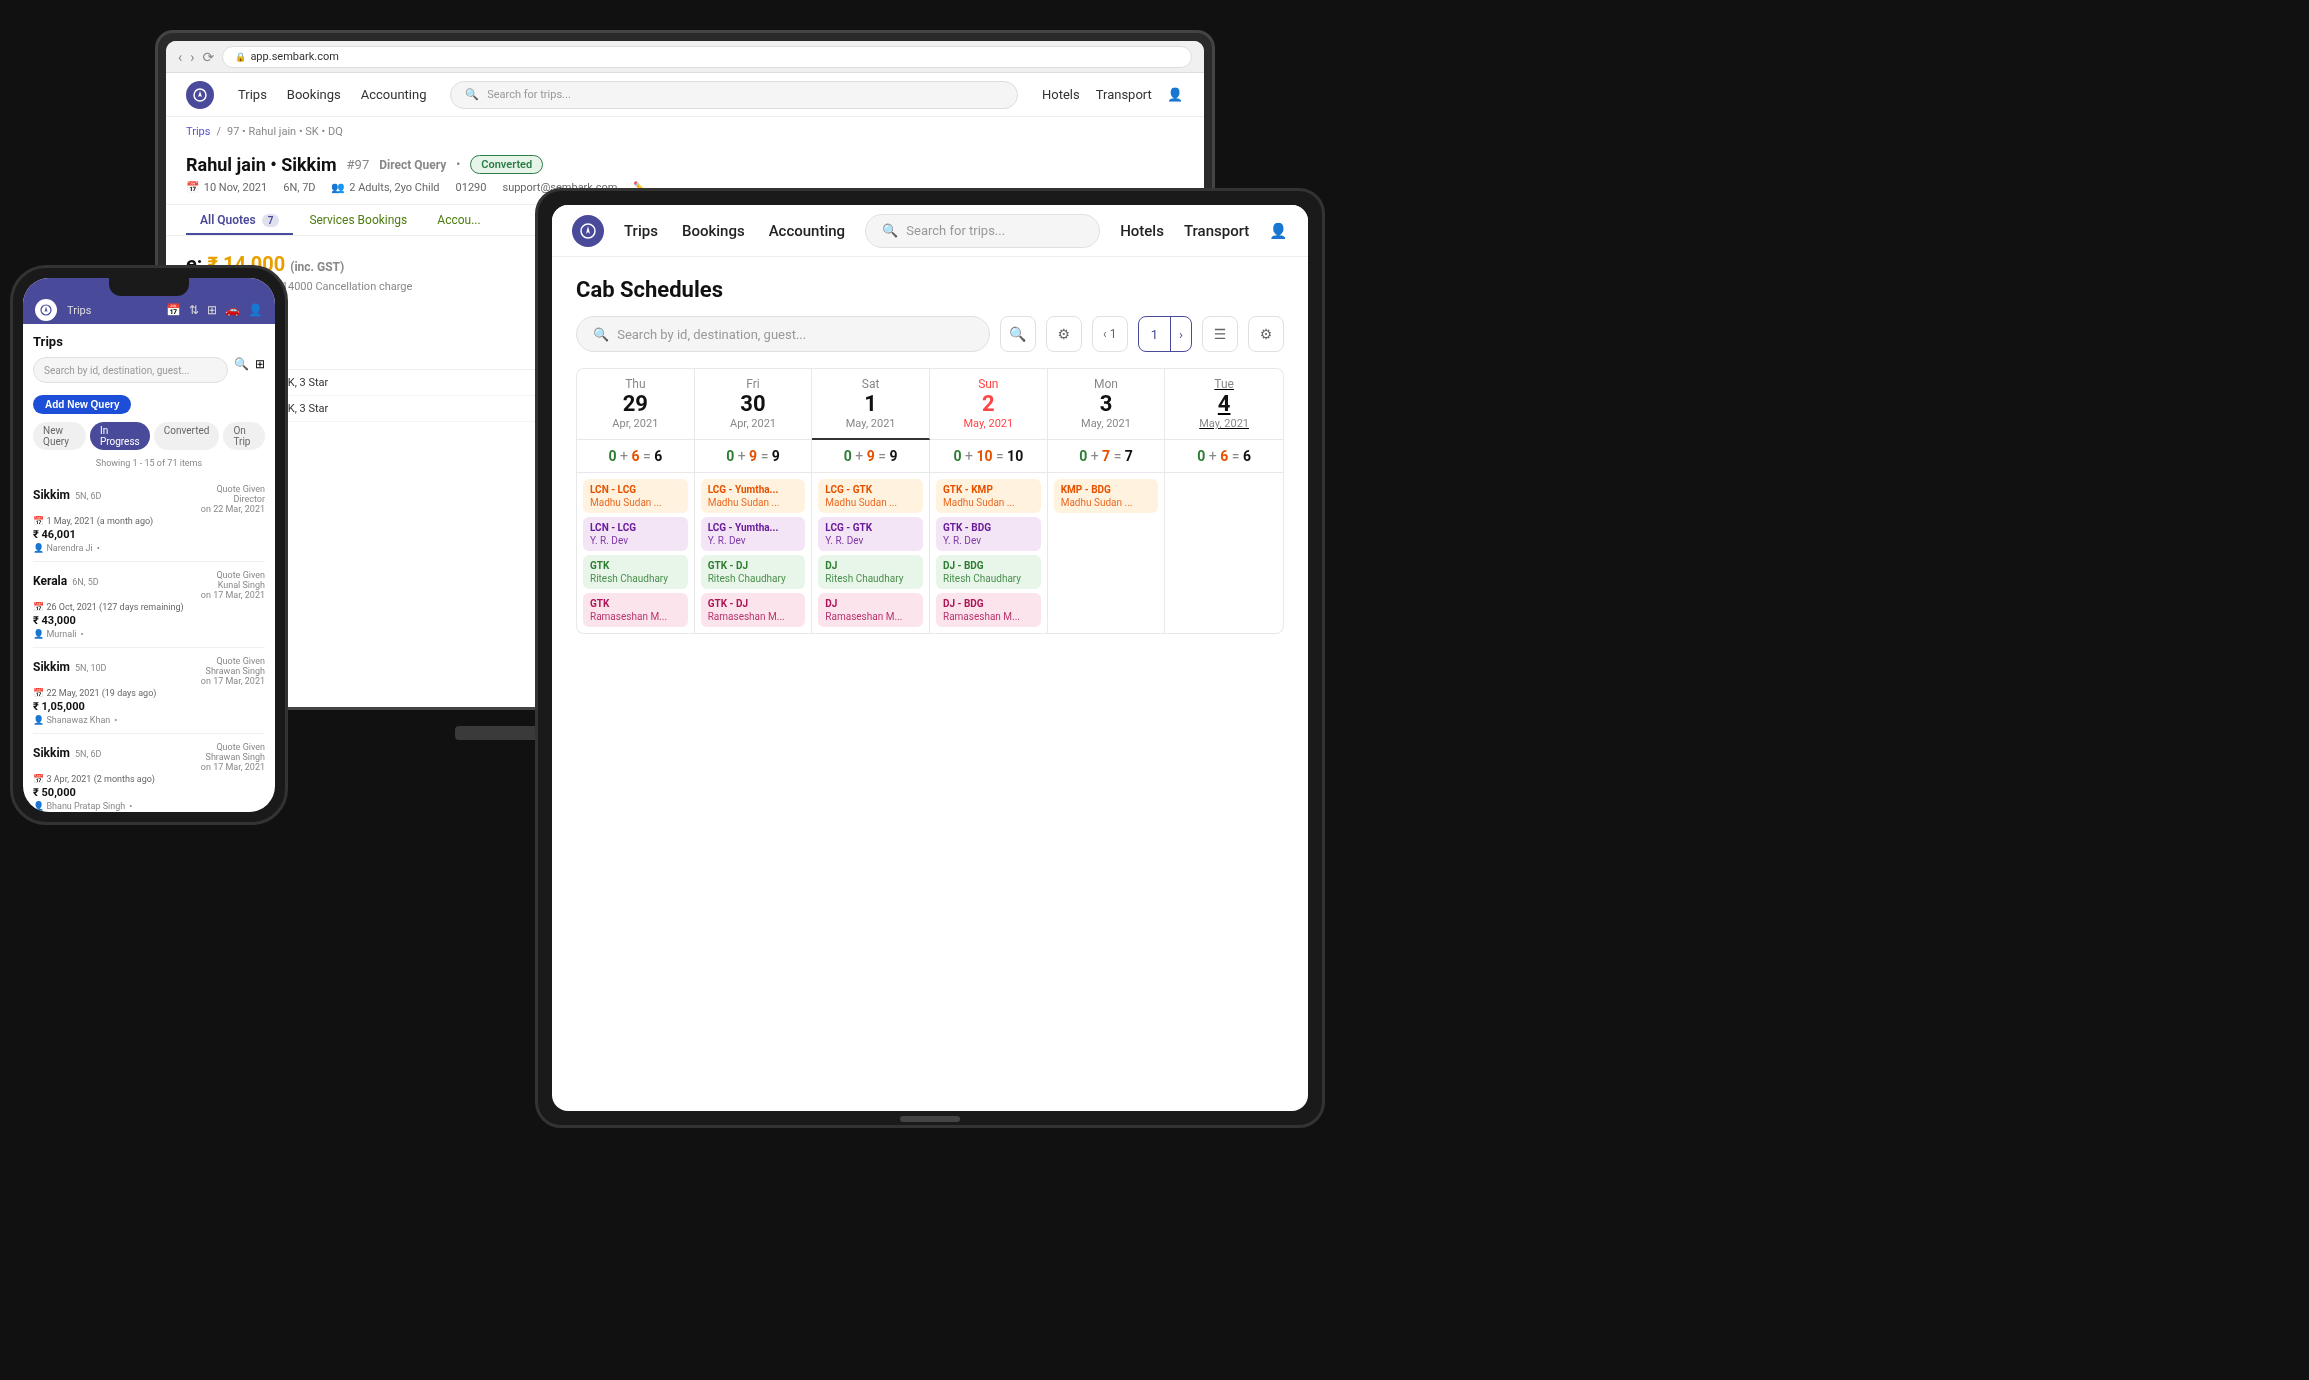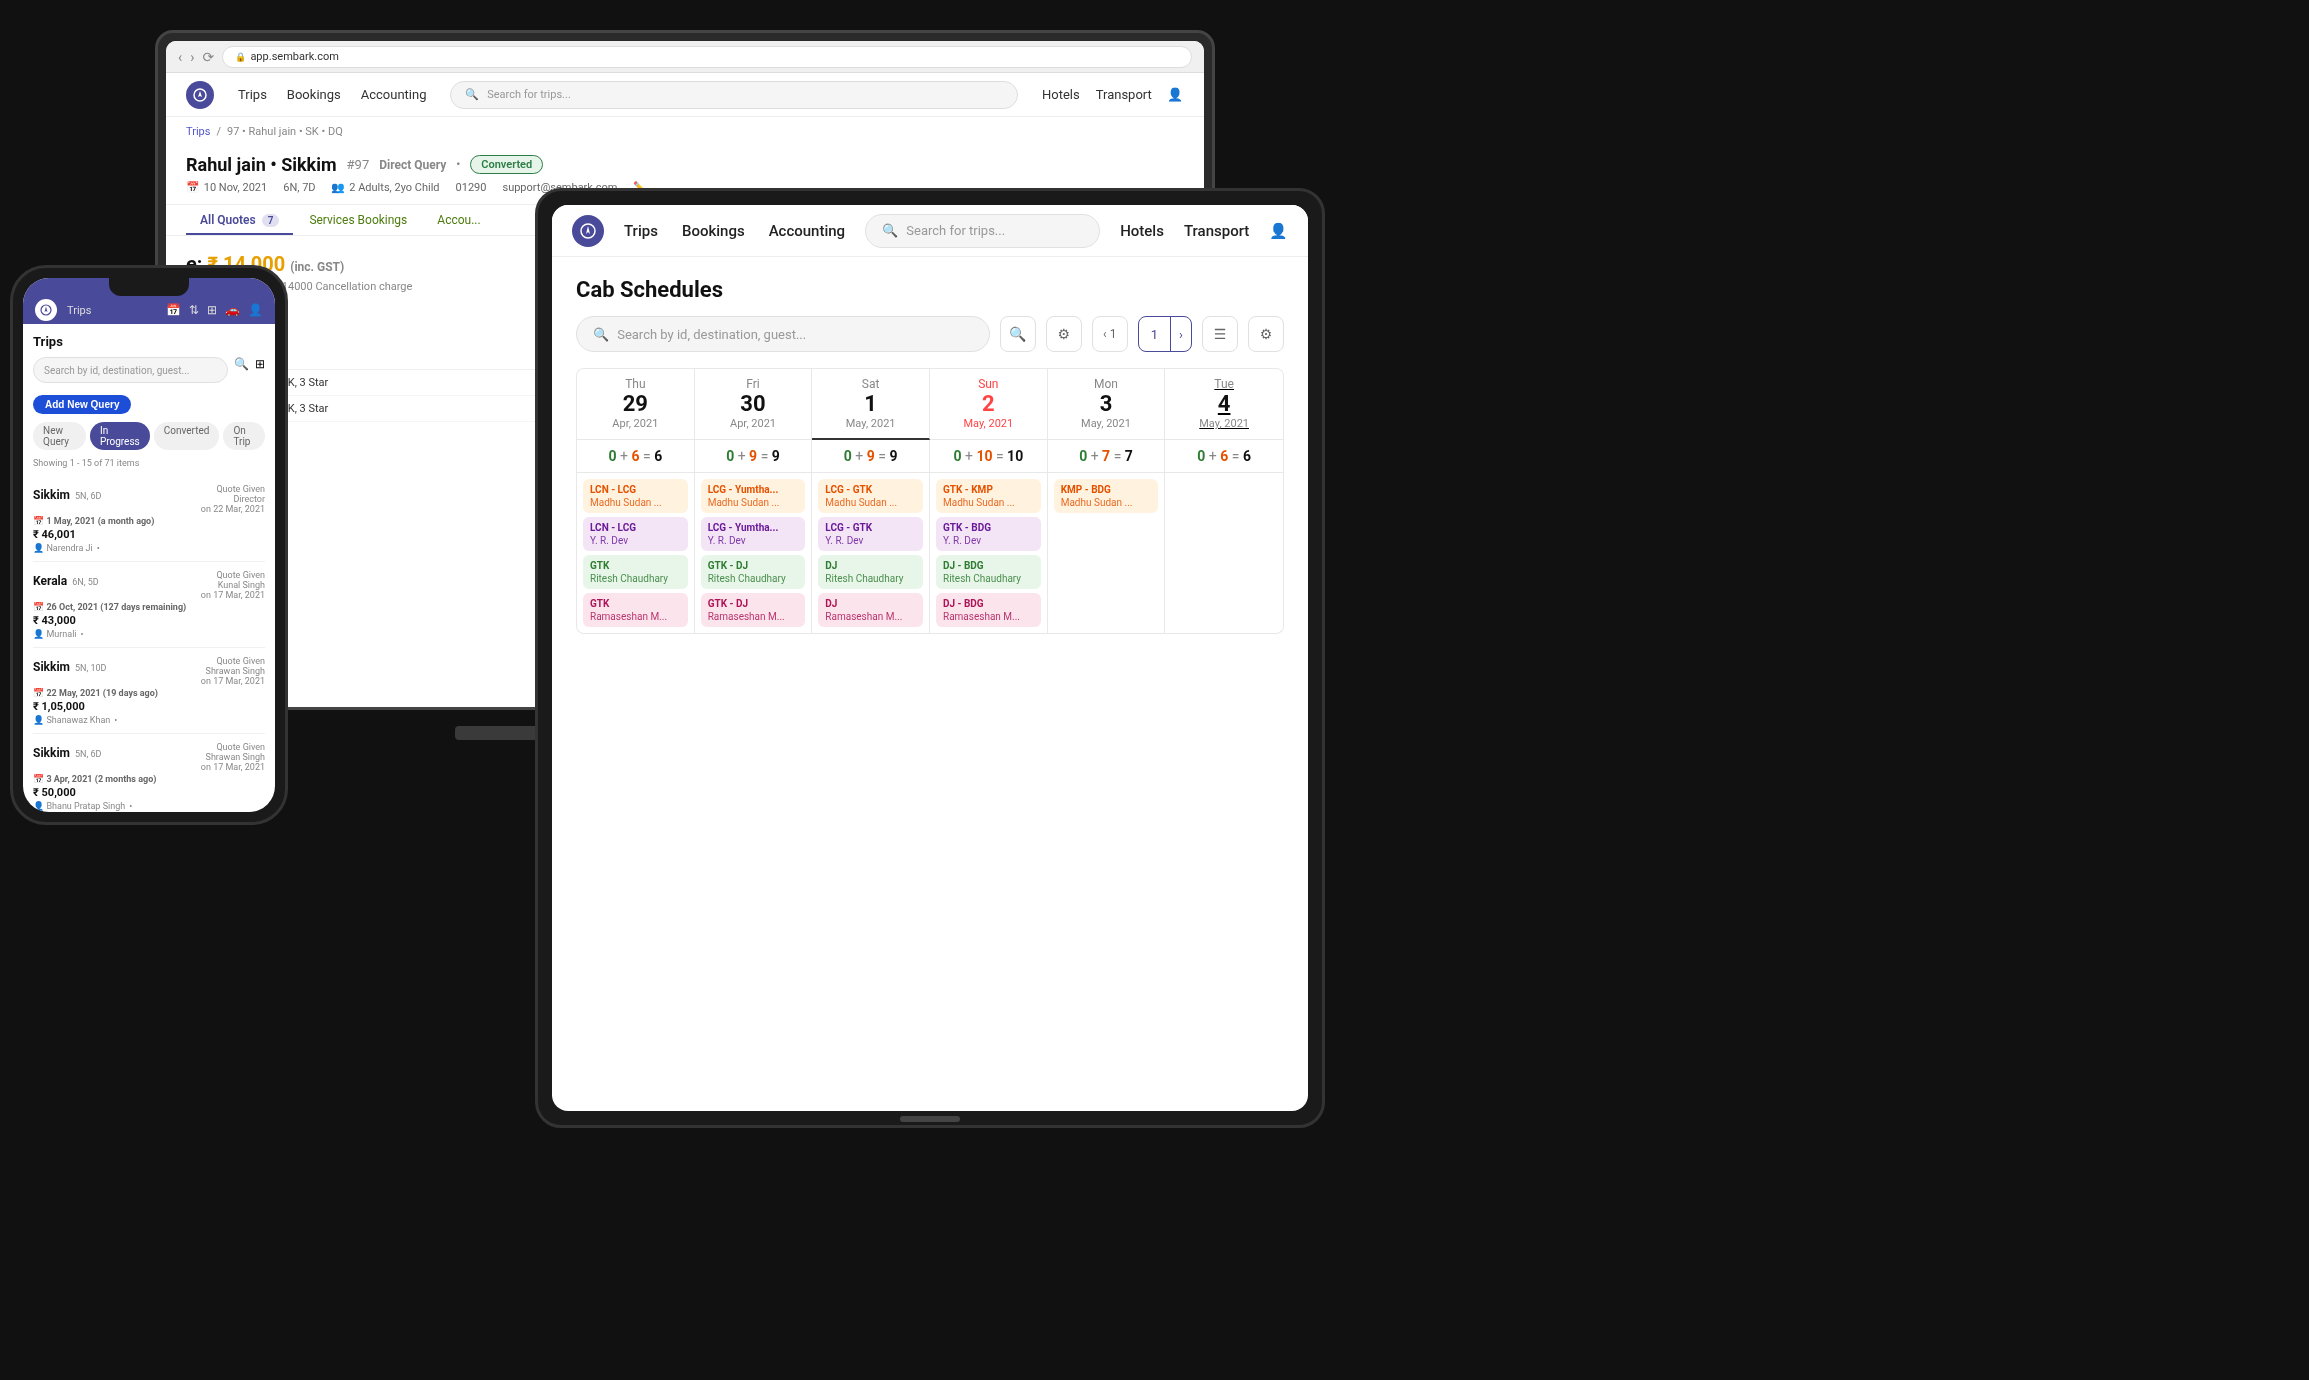--- a/index.html
+++ b/index.html
@@ -549,41 +549,42 @@
       background: #f0f0f0;
       color: #666;
     }
     .mobile-filter-tab.active {
       background: #4a4a9a;
       color: #fff;
     }
     .mobile-showing {
       font-size: 9px; color: #888;
       margin-bottom: 8px;
+      text-align: center;
     }
     .mobile-trip-card {
       border-bottom: 1px solid #f0f0f0;
       padding: 8px 0;
     }
     .mtc-row1 {
       display: flex; justify-content: space-between; align-items: flex-start;
     }
     .mtc-dest {
       font-size: 12px; font-weight: 700; color: #111;
     }
     .mtc-dest .tag {
       font-size: 9px; color: #888; font-weight: 400; margin-left: 2px;
     }
     .mtc-status {
       font-size: 9px; color: #888; text-align: right;
     }
     .mtc-status .by { font-size: 9px; }
     .mtc-date {
       font-size: 9px; color: #666; margin: 2px 0;
-      display: flex; align-items: center; gap: 4px; font-weight: bold;
+      display: flex; align-items: center; gap: 4px;
     }
     .mtc-price {
       font-size: 11px; font-weight: 700; color: #111;
     }
     .mtc-guest {
       font-size: 9px; color: #888;
       display: flex; align-items: center; gap: 4px;
       margin-top: 2px;
     }
   </style>

